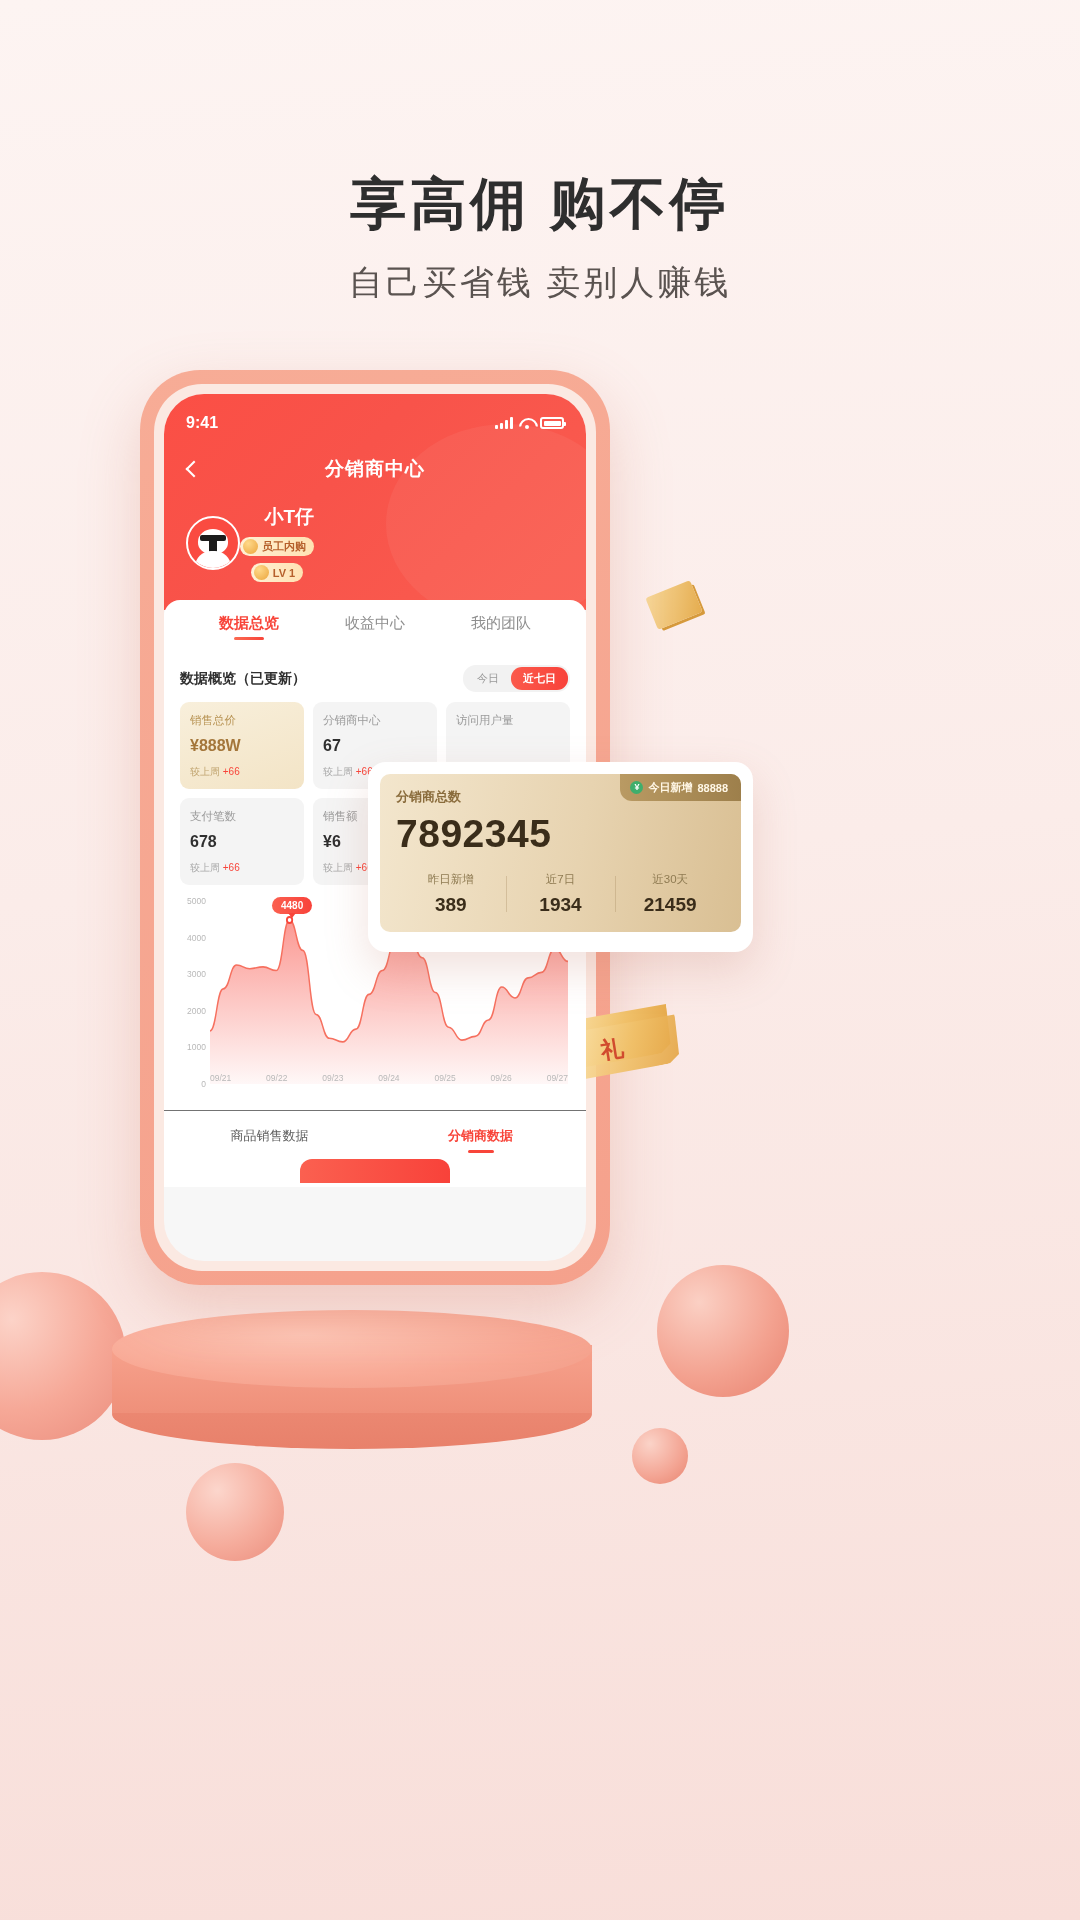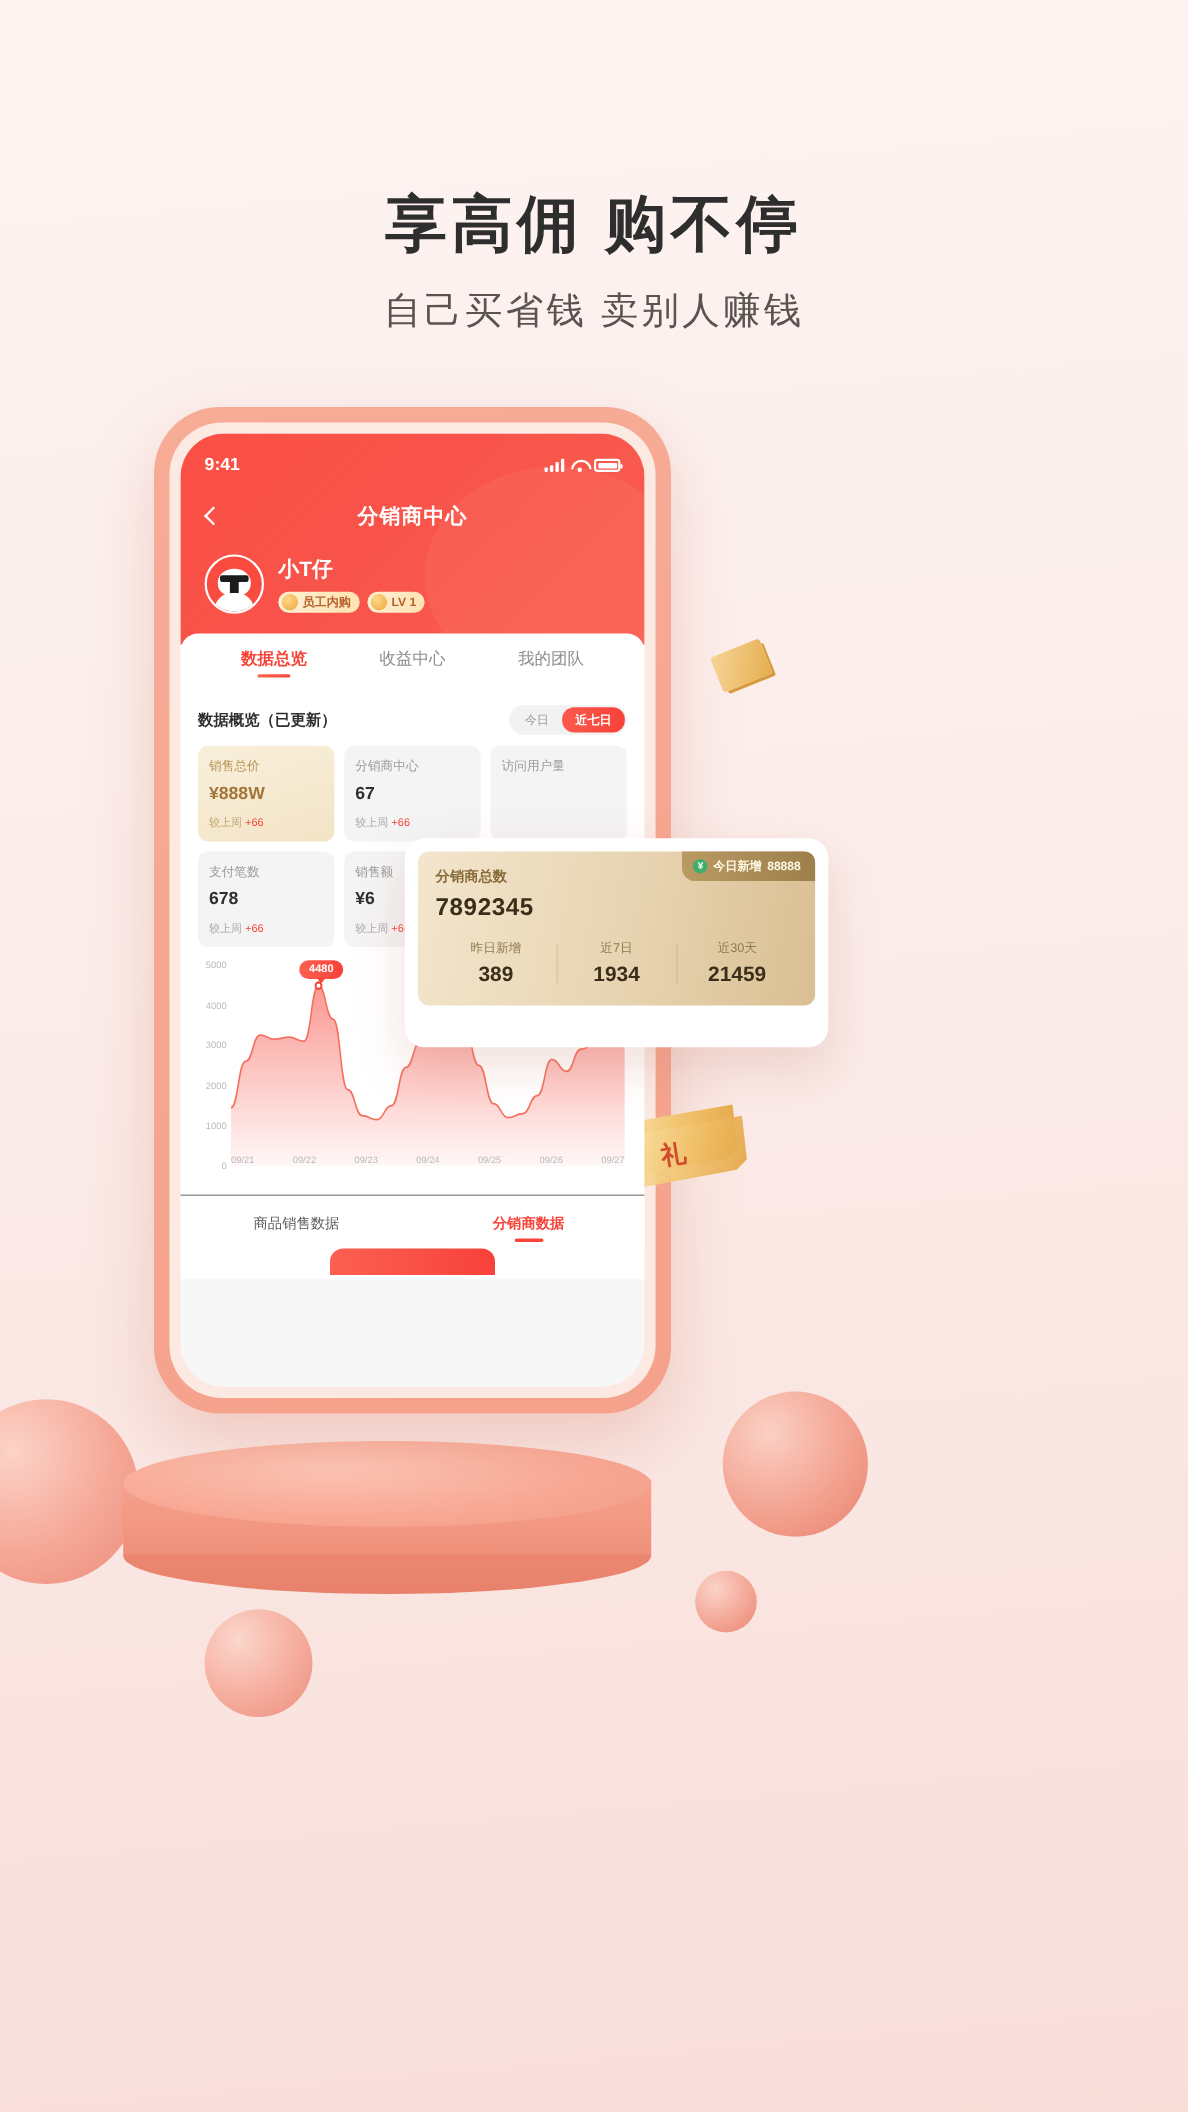--- a/index.html
+++ b/index.html
@@ -123,21 +123,21 @@
     height: 42px; margin-top: 14px; position: relative; z-index: 2;
   }
   .back-icon {
     position: absolute; left: 2px; top: 50%; transform: translateY(-50%);
     width: 12px; height: 12px;
     border-left: 2.5px solid #fff; border-bottom: 2.5px solid #fff;
     transform: translateY(-50%) rotate(45deg);
   }
   .nav-title { color: #fff; font-size: 19px; font-weight: bold; letter-spacing: 1px; }
 
-  .profile { display: flex; align-items: center; gap: 13px; margin-top: 14px; position: relative; z-index: 2; }
+  .profile { display: flex; align-items: center; margin-top: 14px; position: relative; z-index: 2; text-align: right; }
   .avatar {
     width: 54px; height: 54px; border-radius: 50%;
     background: #fa4b41; border: 2.5px solid #fff;
     position: relative; flex: none; overflow: hidden;
   }
   .avatar .head {
     position: absolute; left: 50%; top: 11px; transform: translateX(-50%);
     width: 30px; height: 25px; background: #fff; border-radius: 50% 50% 44% 44%;
   }
   .avatar .hat {
@@ -147,21 +147,21 @@
   .avatar .hat2 {
     position: absolute; left: 50%; top: 21px; transform: translateX(-50%);
     width: 8px; height: 13px; background: #1c1c1c;
   }
   .avatar .body {
     position: absolute; left: 50%; bottom: 0; transform: translateX(-50%);
     width: 36px; height: 17px; background: #fff; border-radius: 16px 16px 0 0;
   }
   .p-info { display: flex; flex-direction: column; gap: 7px; }
   .p-name { color: #fff; font-size: 19px; font-weight: bold; }
-  .badges { display: flex; align-items: center; gap: 7px; }
+  .badges { display: flex; align-items: center; gap: 7px; flex-direction: column; }
   .badge-pill {
     display: flex; align-items: center; gap: 4px;
     background: linear-gradient(90deg, #fff0d4 0%, #ffe2b2 100%);
     border-radius: 11px; padding: 2px 8px 2px 3px;
     font-size: 11px; color: #b6602c; font-weight: bold; white-space: nowrap;
   }
   .badge-dot {
     width: 15px; height: 15px; border-radius: 50%; flex: none;
     background: radial-gradient(circle at 35% 30%, #ffd98a 0%, #eba53c 100%);
   }
@@ -309,21 +309,21 @@
   .badge-circle {
     width: 13px; height: 13px; border-radius: 50%;
     background: #3fae6c; position: relative; flex: none;
   }
   .badge-circle::after {
     content: "¥"; position: absolute; left: 0; right: 0; top: -1px;
     font-size: 9px; color: #fff; text-align: center; line-height: 14px;
   }
   .popup-label { font-size: 13px; color: #8a6c3c; font-weight: bold; }
   .popup-number {
-    font-size: 22px; font-weight: bold; color: #3a2d1a;
+    font-size: 39px; font-weight: bold; color: #3a2d1a;
     margin-top: 6px; letter-spacing: .5px;
   }
   .popup-cols {
     display: grid; grid-template-columns: repeat(3, 1fr);
     margin-top: 16px; text-align: center;
   }
   .popup-col { position: relative; }
   .popup-col + .popup-col::before {
     content: ""; position: absolute; left: 0; top: 4px; bottom: 4px;
     width: 1px; background: rgba(160,130,85,.30);

